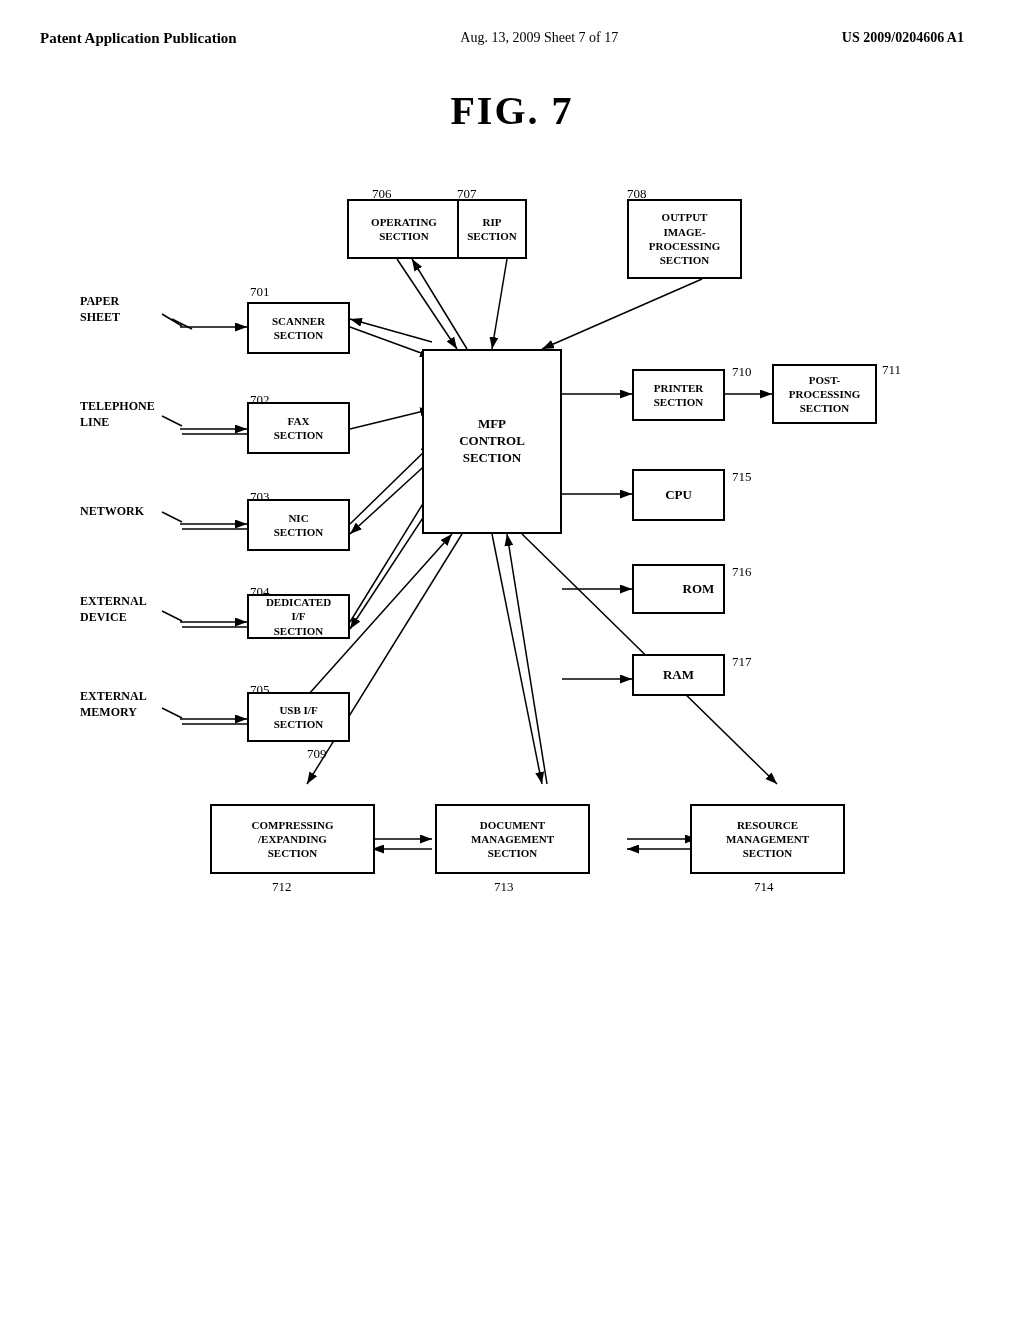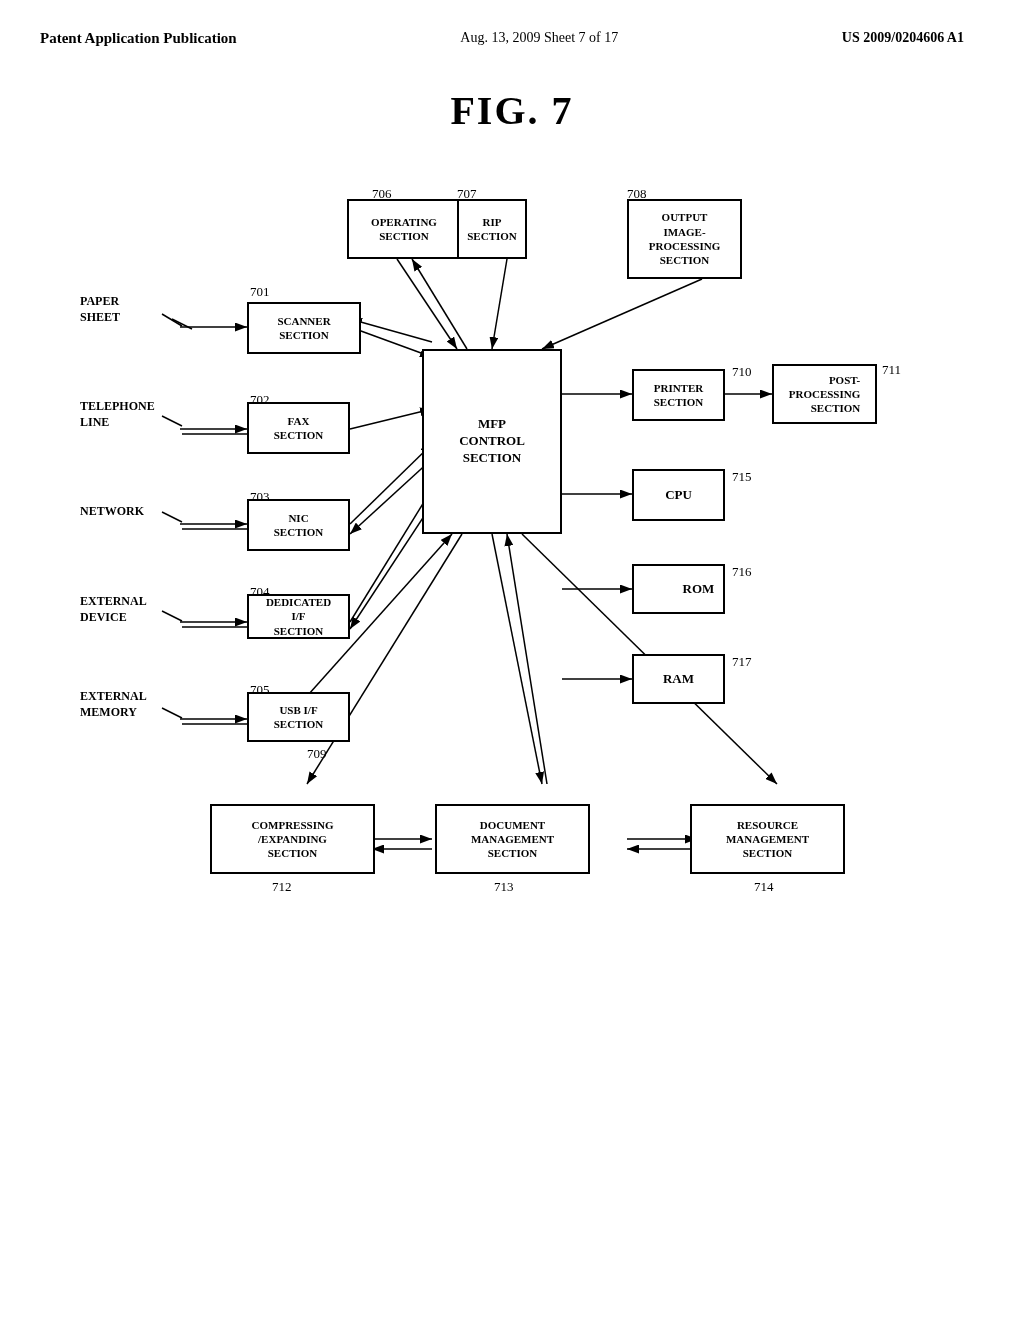--- a/index.html
+++ b/index.html
@@ -211,21 +211,21 @@
     <div class="box" style="left:285px; top:35px; width:114px; height:60px; font-size:11px;">OPERATING<br>SECTION</div>
 
     <div class="box" style="left:395px; top:35px; width:70px; height:60px; font-size:11px;">RIP<br>SECTION</div>
 
     <div class="box" style="left:565px; top:35px; width:115px; height:80px; font-size:11px;">OUTPUT<br>IMAGE-<br>PROCESSING<br>SECTION</div>
 
     <div class="label" style="left:18px; top:130px;">PAPER<br>SHEET</div>
 
     <div class="refnum" style="left:188px; top:120px;">701</div>
 
-    <div class="box" style="left:185px; top:138px; width:114px; height:52px; font-size:11px;">SCANNER<br>SECTION</div>
+    <div class="box" style="left:185px; top:138px; width:103px; height:52px; font-size:11px;">SCANNER<br>SECTION</div>
 
     <div class="label" style="left:18px; top:235px;">TELEPHONE<br>LINE</div>
 
     <div class="refnum" style="left:188px; top:228px;">702</div>
 
     <div class="box" style="left:185px; top:238px; width:103px; height:52px; font-size:11px;">FAX<br>SECTION</div>
 
     <div class="label" style="left:18px; top:340px;">NETWORK</div>
 
     <div class="refnum" style="left:188px; top:325px;">703</div>
@@ -245,33 +245,33 @@
     <div class="box" style="left:185px; top:528px; width:103px; height:50px; font-size:11px;">USB I/F<br>SECTION</div>
 
     <div class="refnum" style="left:245px; top:582px;">709</div>
 
     <div class="box" style="left:360px; top:185px; width:140px; height:185px; font-size:13px;">MFP<br>CONTROL<br>SECTION</div>
 
     <div class="box" style="left:570px; top:205px; width:93px; height:52px; font-size:11px;">PRINTER<br>SECTION</div>
 
     <div class="refnum" style="left:670px; top:200px;">710</div>
 
-    <div class="box" style="left:710px; top:200px; width:105px; height:60px; font-size:11px;text-align:right;">POST-<br>PROCESSING<br>SECTION</div>
+    <div class="box" style="left:710px; top:200px; width:105px; height:60px; font-size:11px;">POST-<br>PROCESSING<br>SECTION</div>
 
     <div class="refnum" style="left:820px; top:198px;">711</div>
 
     <div class="box" style="left:570px; top:305px; width:93px; height:52px; font-size:13px;">CPU</div>
 
     <div class="refnum" style="left:670px; top:305px;">715</div>
 
     <div class="box" style="left:570px; top:400px; width:93px; height:50px; font-size:13px;padding-left:40px;">ROM</div>
 
     <div class="refnum" style="left:670px; top:400px;">716</div>
 
-    <div class="box" style="left:570px; top:490px; width:93px; height:50px; font-size:13px;">RAM</div>
+    <div class="box" style="left:570px; top:490px; width:93px; height:42px; font-size:13px;">RAM</div>
 
     <div class="refnum" style="left:670px; top:490px;">717</div>
 
     <div class="box" style="left:148px; top:640px; width:165px; height:70px; font-size:11px;">COMPRESSING<br>/EXPANDING<br>SECTION</div>
 
     <div class="refnum" style="left:210px; top:715px;">712</div>
 
     <div class="box" style="left:373px; top:640px; width:155px; height:70px; font-size:11px;">DOCUMENT<br>MANAGEMENT<br>SECTION</div>
 
     <div class="refnum" style="left:432px; top:715px;">713</div>

